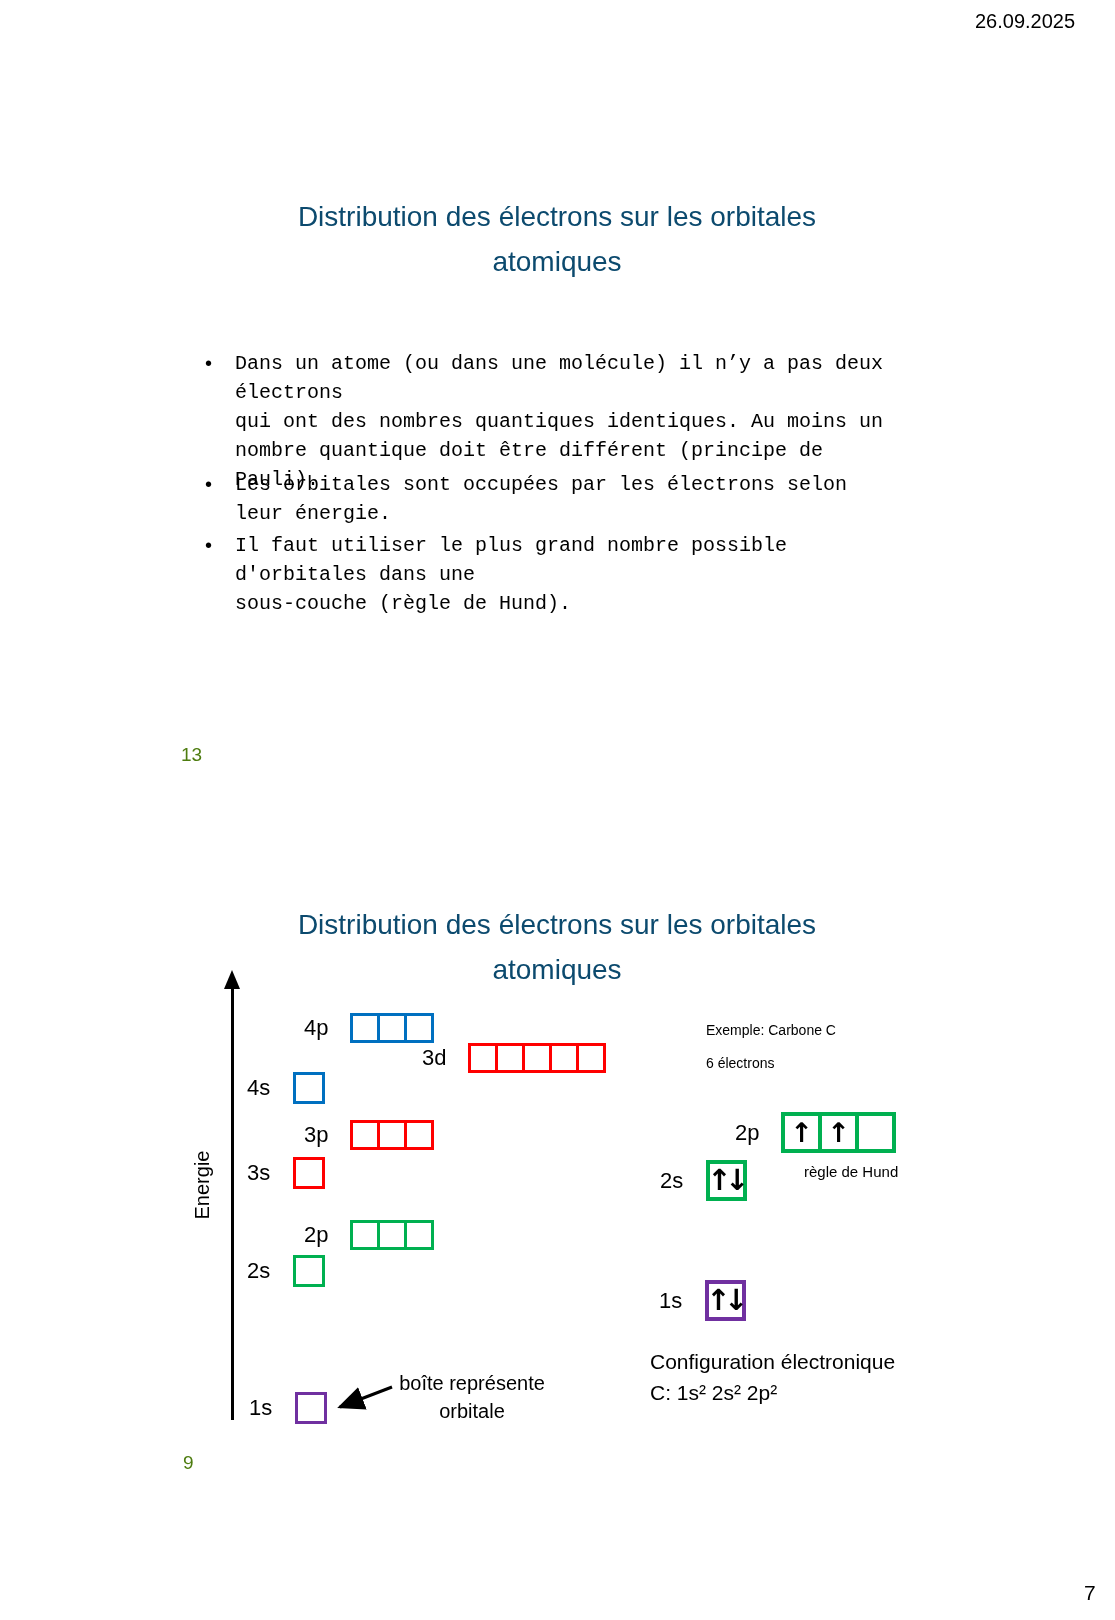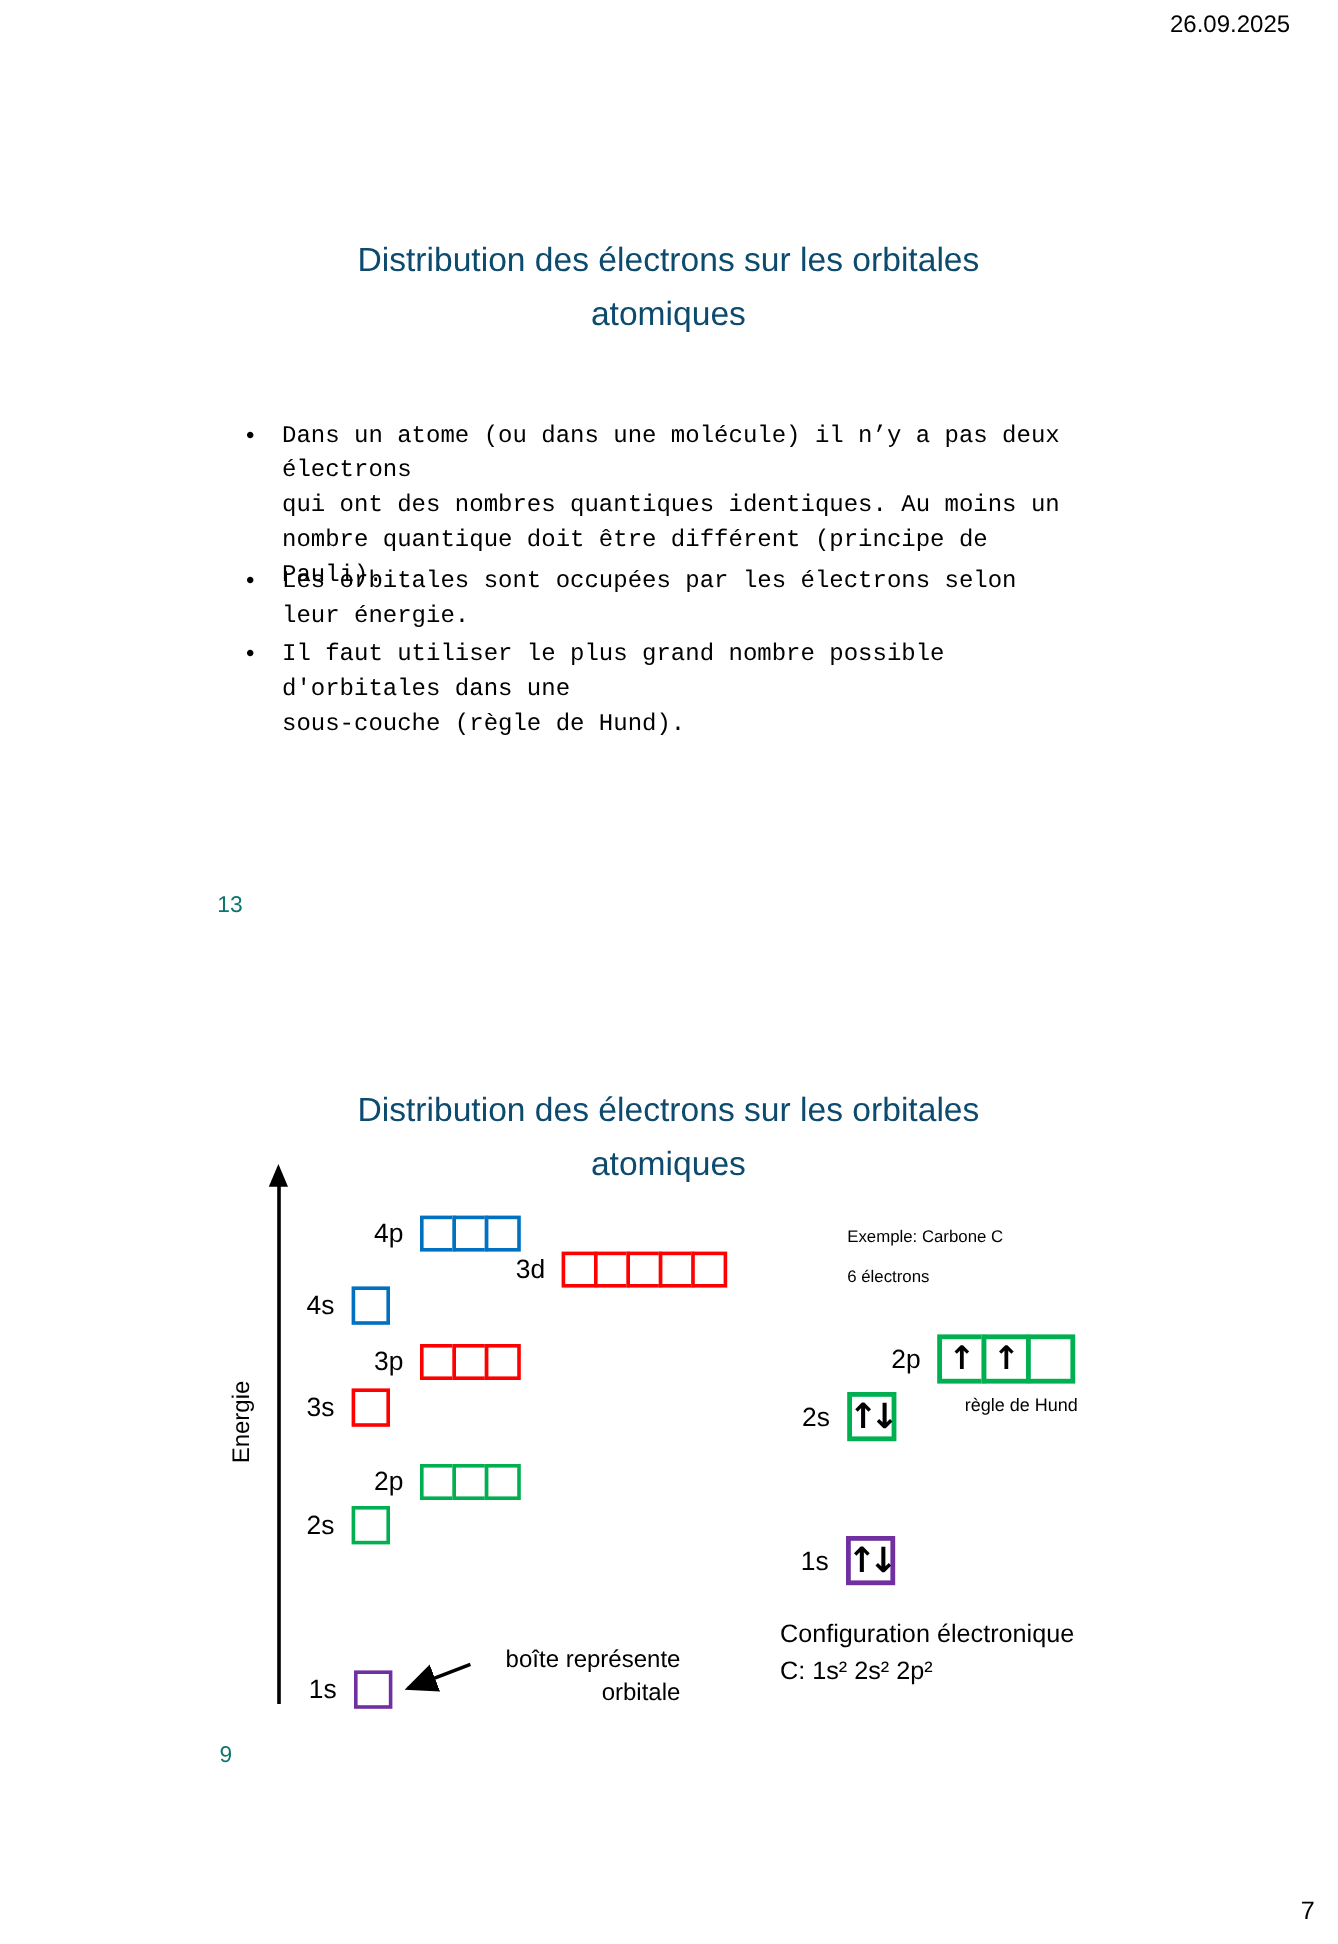--- a/index.html
+++ b/index.html
@@ -3,61 +3,61 @@
 <meta charset="utf-8">
 <style>
   html,body{margin:0;padding:0;}
   body{
     width:1115px;height:1620px;position:relative;background:#ffffff;
     font-family:"Liberation Sans",sans-serif;color:#000;overflow:hidden;
   }
   .abs{position:absolute;}
   .date{top:10px;left:975px;font-size:20px;}
   .pagenum{top:1581px;left:1084px;font-size:21px;}
-  .slidenum{font-size:19px;color:#0f766e;}
+  .slidenum{font-size:19px;color:#4d7c0f;}
   .title{
     width:640px;text-align:center;font-size:28px;line-height:45px;
     white-space:pre-line;color:#0c4a6e;
   }
   .bullet{left:205px;display:flex;font-size:20px;line-height:29px;}
   .bullet .dot{width:30px;flex:0 0 30px;}
   .bullet .btxt{width:660px;white-space:pre-line;font-family:Liberation Mono, monospace;}
   
   .axis-shaft{left:231px;top:988px;width:3px;height:432px;background:#000;}
   .axis-head{
     left:224px;top:970px;width:0;height:0;
     border-left:8px solid transparent;border-right:8px solid transparent;
     border-bottom:19px solid #000;
   }
   .axis-label{
     left:202px;top:1185px;transform:translate(-50%,-50%) rotate(-90deg);
     font-size:20px;white-space:nowrap;
   }
   
   .level{position:absolute;display:flex;align-items:center;}
-  .lvl-label{width:40px;flex:0 0 40px;text-align:center;margin-right:6px;font-size:22px;}
+  .lvl-label{width:40px;flex:0 0 40px;text-align:left;margin-right:6px;font-size:22px;}
   .boxes{display:flex;}
   .cell{
     box-sizing:border-box;width:30px;height:30px;border:3px solid var(--c);
     margin-left:-3px;background:#fff;
   }
   .cell:first-child{margin-left:0;}
   .single .cell{width:32px;height:32px;}
   
   .big .cell{
     width:41px;height:41px;border-width:4px;margin-left:-4px;
     display:flex;align-items:center;justify-content:center;
     font-family:"DejaVu Sans",sans-serif;font-weight:bold;font-size:27px;line-height:1;
   }
   .big .cell:first-child{margin-left:0;}
   .pairbox .cell{font-size:29px;letter-spacing:-0.22em;text-indent:-0.1em;}
   .ex-heading{left:706px;top:1014px;font-size:14px;line-height:33px;white-space:pre-line;}
   .hund{left:804px;top:1163px;font-size:15px;}
   .config{left:650px;top:1346px;font-size:21px;line-height:31px;white-space:pre-line;}
-  .note{left:377px;top:1369px;width:190px;text-align:right;font-size:20px;line-height:28px;white-space:pre-line;}
+  .note{left:377px;top:1369px;width:190px;text-align:center;font-size:20px;line-height:28px;white-space:pre-line;}
 </style>
 </head>
 <body>
 
 <div class="abs date">26.09.2025</div>
 <div class="abs pagenum">7</div>
 
 <div>
   <div class="abs title" style="left:237px;top:194px">Distribution des électrons sur les orbitales
 atomiques</div>

